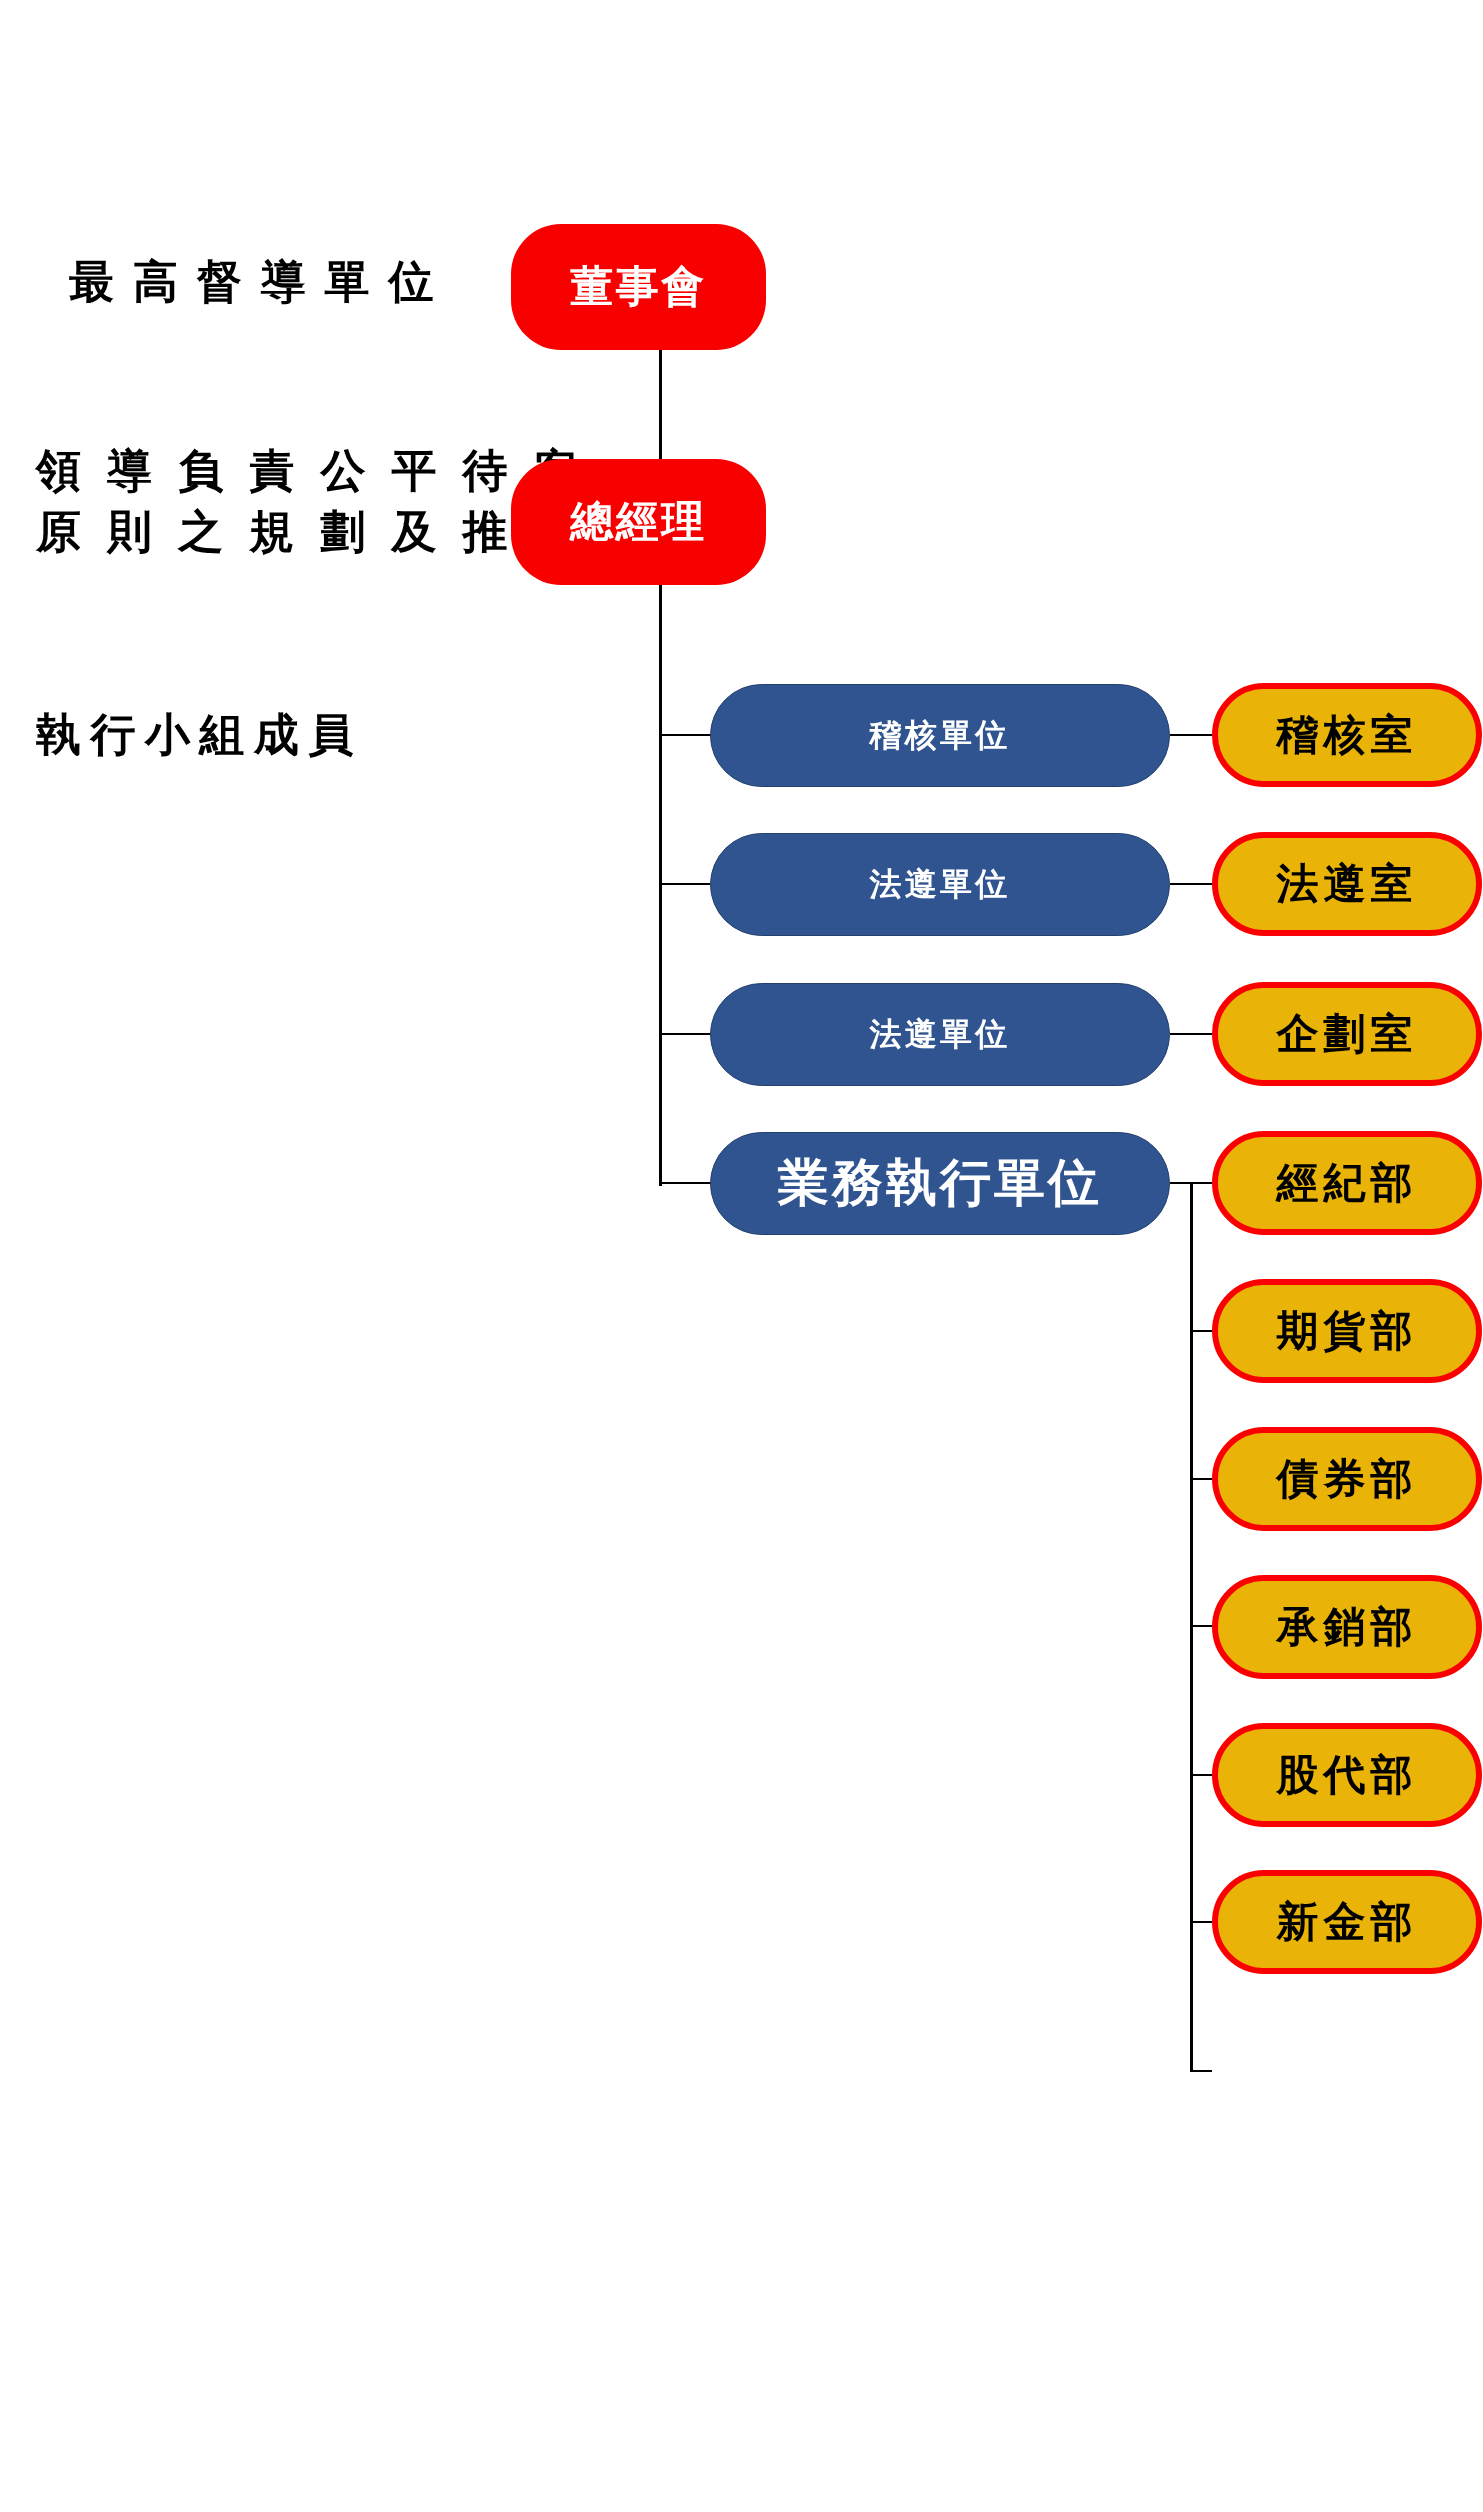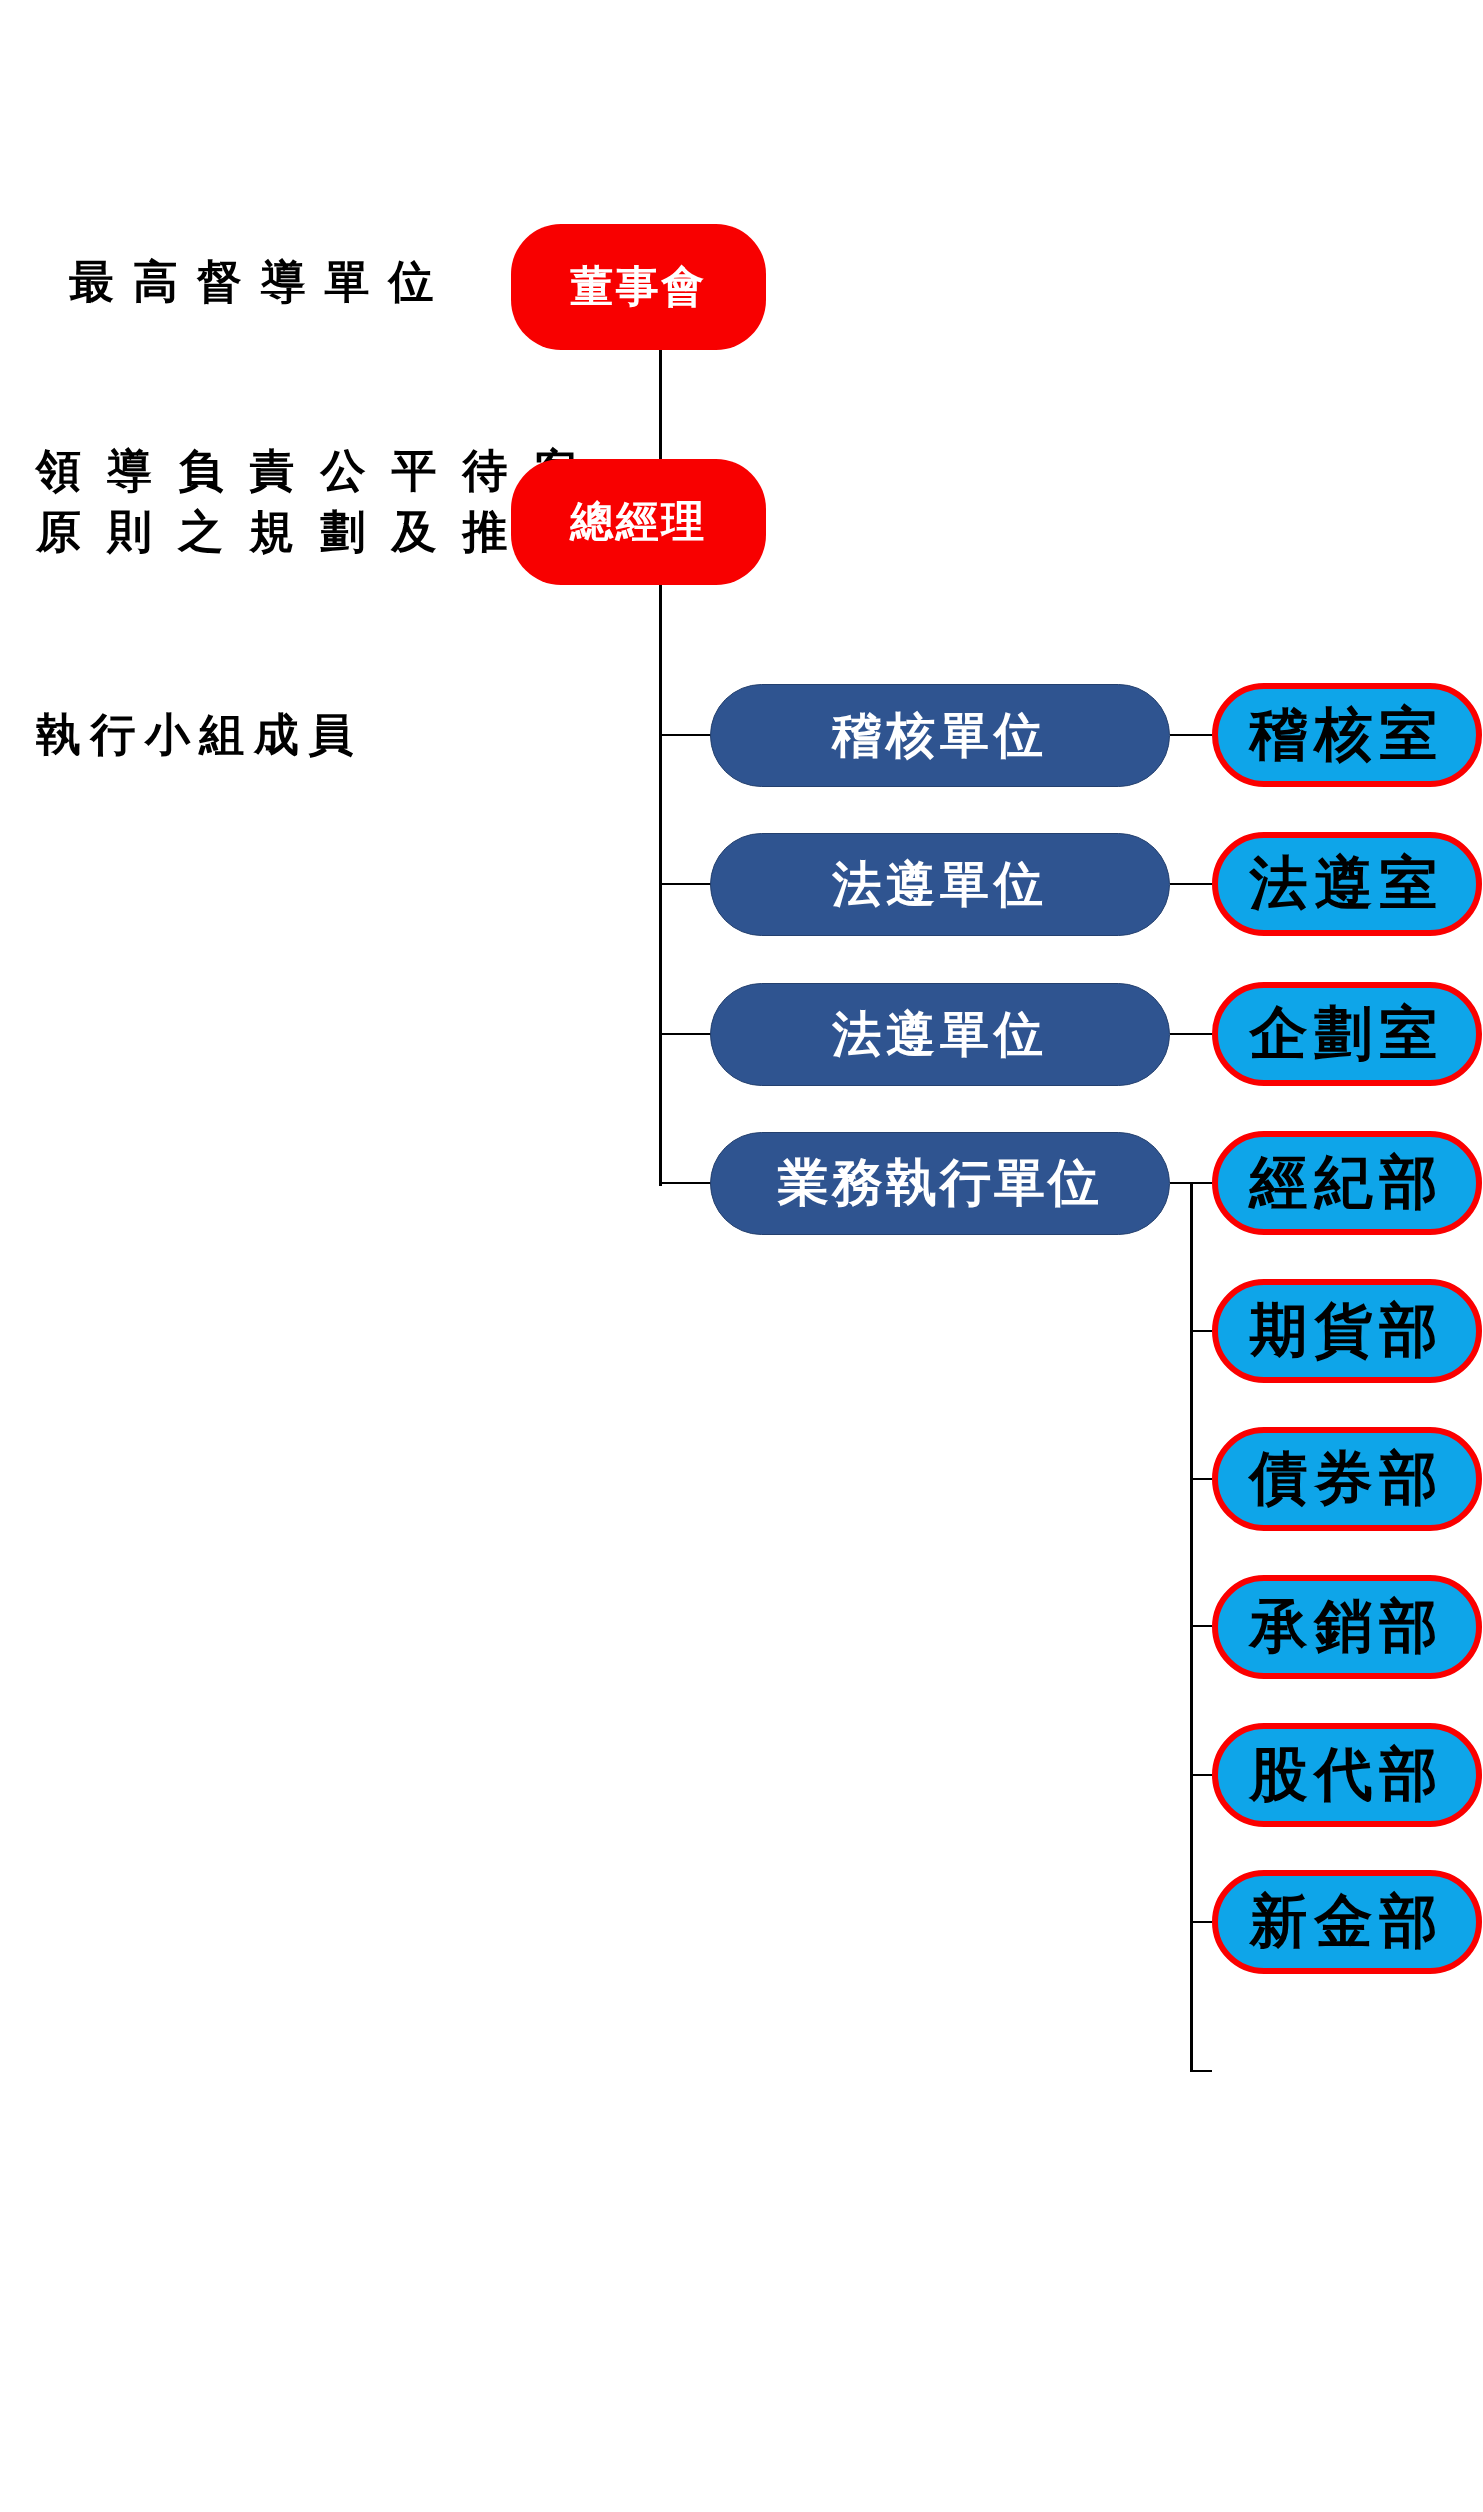--- a/index.html
+++ b/index.html
@@ -26,27 +26,27 @@
     position:absolute;display:flex;align-items:center;justify-content:center;
     font-weight:bold;white-space:nowrap;box-sizing:border-box;
   }
   .red-node{
     background:#F80000;color:#ffffff;border-radius:50px;
     font-size:43px;letter-spacing:0.06em;
     width:255px;height:126px;left:511px;
   }
   .blue-node{
     background:#2F5490;color:#ffffff;border:1.9px solid #24406E;
-    border-radius:75px;font-size:49px;letter-spacing:0.10em;
+    border-radius:75px;font-size:32px;letter-spacing:0.10em;
     width:460px;height:103px;left:710px;
   }
   .blue-node.long{letter-spacing:0.06em;font-size:51px;}
   .green-node{
-    background:#0ea5e9;color:#000;border:6.3px solid #FB0000;
-    border-radius:75px;font-size:58px;letter-spacing:0.12em;
+    background:#eab308;color:#000;border:6.3px solid #FB0000;
+    border-radius:75px;font-size:42px;letter-spacing:0.12em;
     width:270px;height:104px;left:1212px;
   }
 </style>
 </head>
 <body>
 
 <div class="canvas">
 
   <div class="annot sp1" style="left:35px;top:251px;">最高督導單位</div>
 

